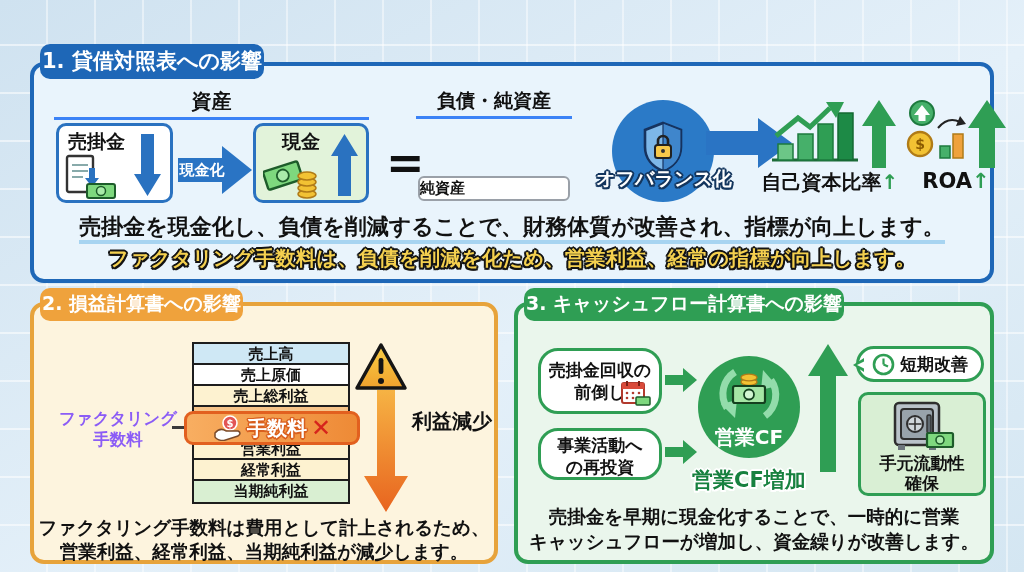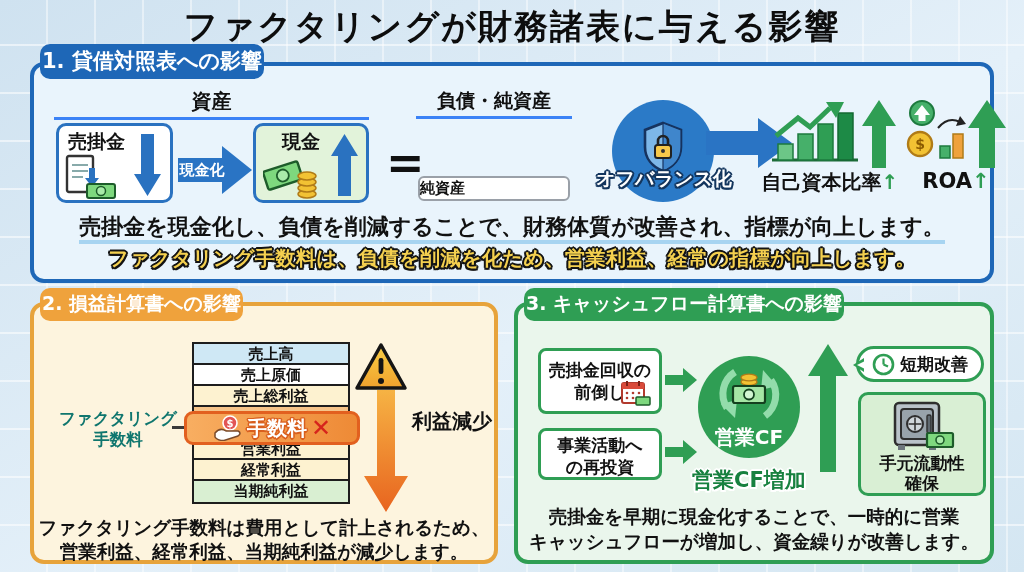--- a/index.html
+++ b/index.html
@@ -58,27 +58,27 @@
   .pl-row:last-child { border-bottom:none; }
   .r-sales { background:#cfe8f5; } .r-cost { background:#fff; } .r-cream { background:#fdf2d0; }
   .r-spacer { height:32px; background:#f6c489; } .r-net { background:#d9efd2; }
   .fee-row { left:150px; top:105px; width:176px; height:34px; z-index:4;
     background:linear-gradient(90deg,#f8ae61,#ee8a36); border:3px solid #e2601f; border-radius:9px;
     display:flex; align-items:center; justify-content:center; gap:4px; }
   .fee-text { font-size:20px; font-weight:bold; color:#fff;
     text-shadow:1.5px 0 0 #d95f1e,-1.5px 0 0 #d95f1e,0 1.5px 0 #d95f1e,0 -1.5px 0 #d95f1e,
       1px 1px 0 #d95f1e,-1px -1px 0 #d95f1e,1px -1px 0 #d95f1e,-1px 1px 0 #d95f1e; }
   .fee-x { font-size:24px; font-weight:bold; color:#d6251c; }
-  .fee-pointer { left:24px; top:102px; width:120px; text-align:center; font-size:16.5px; font-weight:bold; color:#0f766e; line-height:21px; }
+  .fee-pointer { left:24px; top:102px; width:120px; text-align:center; font-size:16.5px; font-weight:bold; color:#8b5cf6; line-height:21px; }
   .fee-line { left:138px; top:120px; width:15px; height:3px; background:#3a3a3a; }
   .profit-drop { left:378px; top:102px; font-size:20px; font-weight:bold; color:#111; }
   .p2-sum { left:0; top:210px; width:100%; text-align:center; font-size:18.5px; font-weight:bold; color:#111; line-height:24px; }
 
   
-  .cf-box { position:absolute; background:#fff; border:3px solid #2f9e54; border-radius:8px;
+  .cf-box { position:absolute; background:#fff; border:3px solid #2f9e54; border-radius:20px;
     text-align:center; font-size:17px; font-weight:bold; color:#111; line-height:22px; }
   .cf-b1 { left:20px; top:42px; width:124px; height:66px; padding-top:8px; }
   .cf-b2 { left:20px; top:122px; width:124px; height:52px; padding-top:3px; }
   .cf-circle { left:180px; top:50px; width:102px; height:102px; border-radius:50%; background:#2f9e54; }
   .cf-circle .cfc-label { position:absolute; bottom:7px; width:100%; text-align:center; color:#fff; font-size:20px; font-weight:bold; }
   .cf-increase { left:156px; top:160px; width:150px; text-align:center; font-size:21px; font-weight:bold; color:#17813f;
     text-shadow:2px 0 0 #fff,-2px 0 0 #fff,0 2px 0 #fff,0 -2px 0 #fff,
       1.5px 1.5px 0 #fff,-1.5px -1.5px 0 #fff,1.5px -1.5px 0 #fff,-1.5px 1.5px 0 #fff; }
   .bubble { left:338px; top:40px; width:128px; height:36px; background:#fff; border:3px solid #2f9e54; border-radius:18px;
     display:flex; align-items:center; justify-content:center; gap:5px; font-size:17px; font-weight:bold; color:#111; }
@@ -89,21 +89,20 @@
   .p3-sum { left:0; top:198px; width:100%; text-align:center; font-size:18.5px; font-weight:bold; color:#111; line-height:25px; }
 
   svg { display:block; }
 </style>
 </head>
 <body>
 
 <div class="canvas">
   <div class="grid-overlay"></div>
 
-  <h1 class="title">ファクタリングが財務諸表に与える影響</h1>
 
   <section class="panel p1">
 
     <div class="abs s1-heading" style="left:20px;top:22px;width:315px;">資産</div>
 
     <div class="bs-box box-recv">
       <span class="bx-label">売掛金</span>
       <svg class="abs" style="left:6px;top:28px;" width="52" height="46" viewBox="0 0 52 46">
         <rect x="2" y="2" width="26" height="36" rx="2" fill="#fff" stroke="#333" stroke-width="2.4"></rect>
         <line x1="7" y1="11" x2="23" y2="11" stroke="#8aa" stroke-width="2"></line>

